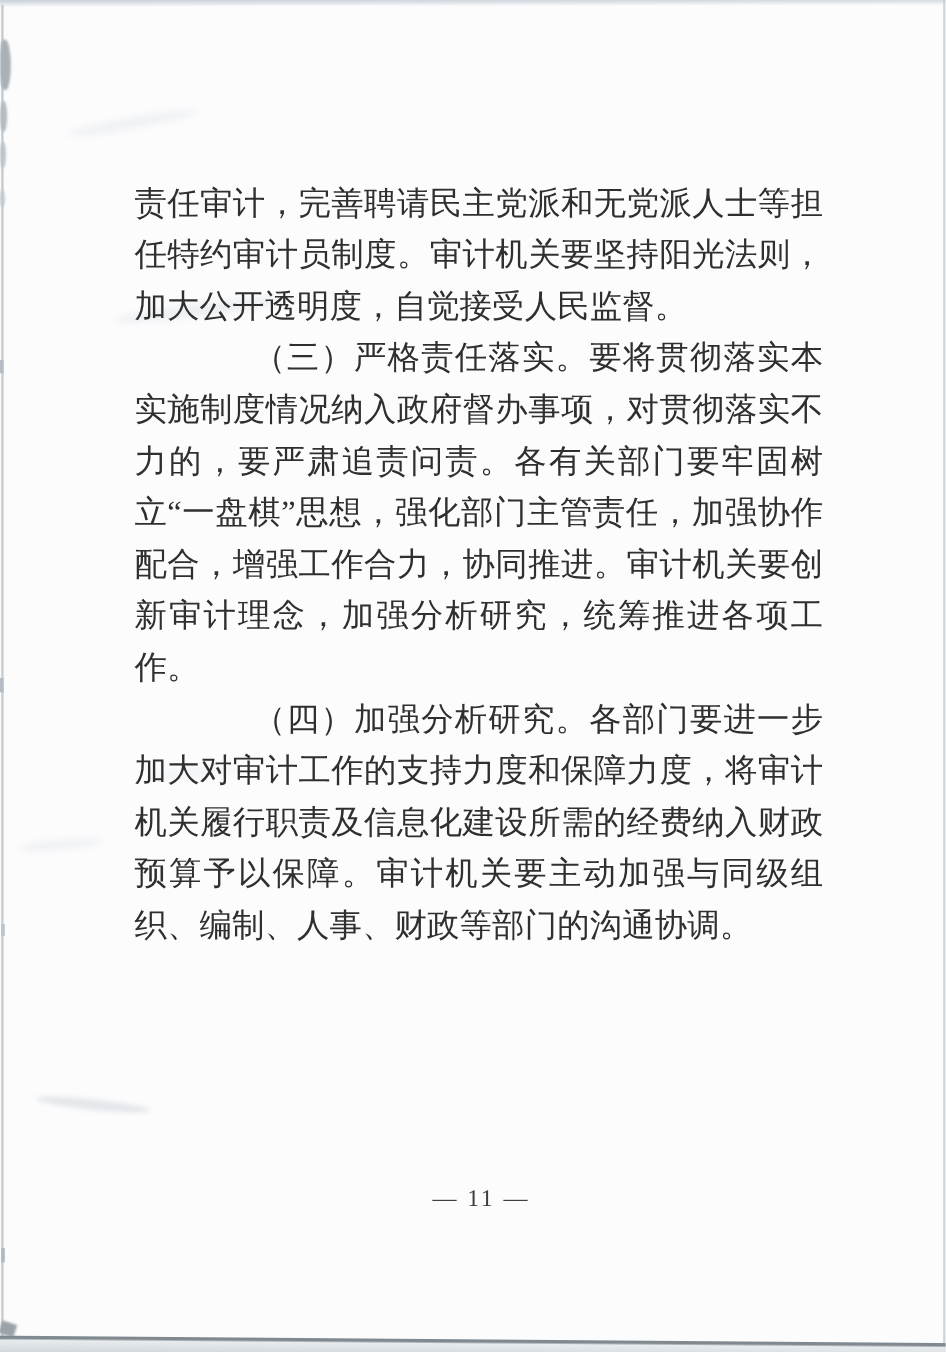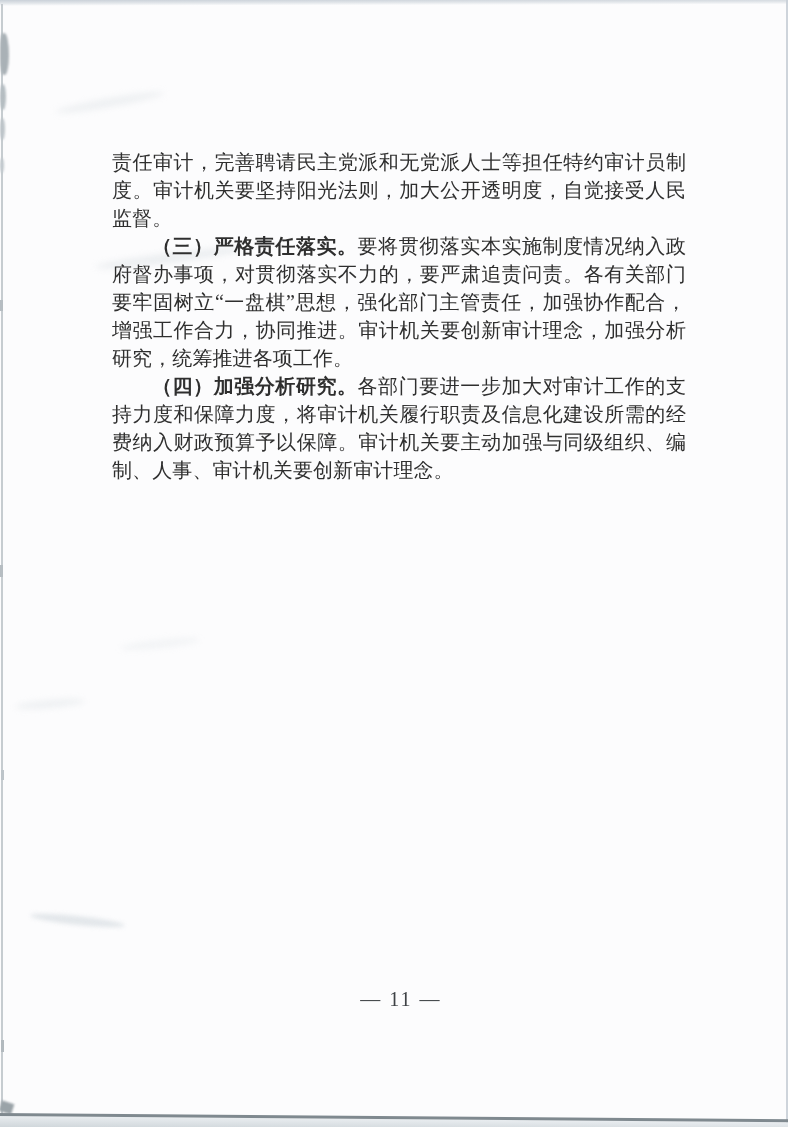--- a/index.html
+++ b/index.html
@@ -18,31 +18,31 @@
     font-family: "Liberation Serif", "DejaVu Serif", serif;
   }
 
   
   .body-text {
     position: absolute;
     left: 112px;
     top: 148px;
     width: 574px;
     color: #2f2f2f;
-    font-size: 20px;
-    line-height: 28px;
+    font-size: 27px;
+    line-height: 43px;
     letter-spacing: 0.1px;
   }
   .para {
     margin: 0;
     text-align: justify;
     text-justify: inter-ideograph;
   }
   .para.indent { text-indent: 2em; }
-  .seg.bold { font-weight: bold; }
+  .seg.bold { font-weight: normal; margin-left: 45px; }
 
   .page-number {
     position: absolute;
     top: 988px;
     left: 0;
     width: 100%;
     text-align: center;
     font-size: 20px;
     color: #3d4145;
     letter-spacing: 2px;
@@ -115,17 +115,17 @@
   <div class="artifact smudge smudge-3"></div>
   <div class="artifact smudge smudge-4"></div>
   <div class="artifact smudge smudge-5"></div>
   <div class="artifact corner-bl"></div>
   <div class="artifact edge-bottom-strip"></div>
   <div class="artifact edge-bottom-line"></div>
 
   <main class="body-text">
       <p class="para"><span class="seg">责任审计，完善聘请民主党派和无党派人士等担任特约审计员制度。审计机关要坚持阳光法则，加大公开透明度，自觉接受人民监督。</span></p>
       <p class="para indent"><span class="seg bold">（三）严格责任落实。</span><span class="seg">要将贯彻落实本实施制度情况纳入政府督办事项，对贯彻落实不力的，要严肃追责问责。各有关部门要牢固树立“一盘棋”思想，强化部门主管责任，加强协作配合，增强工作合力，协同推进。审计机关要创新审计理念，加强分析研究，统筹推进各项工作。</span></p>
-      <p class="para indent"><span class="seg bold">（四）加强分析研究。</span><span class="seg">各部门要进一步加大对审计工作的支持力度和保障力度，将审计机关履行职责及信息化建设所需的经费纳入财政预算予以保障。审计机关要主动加强与同级组织、编制、人事、审计机关要创新审计理念。</span></p>
+      <p class="para indent"><span class="seg bold">（四）加强分析研究。</span><span class="seg">各部门要进一步加大对审计工作的支持力度和保障力度，将审计机关履行职责及信息化建设所需的经费纳入财政预算予以保障。审计机关要主动加强与同级组织、编制、人事、财政等部门的沟通协调。</span></p>
     </main>
 
   <div class="page-number">— 11 —</div>
 </div>
 
 </body></html>

